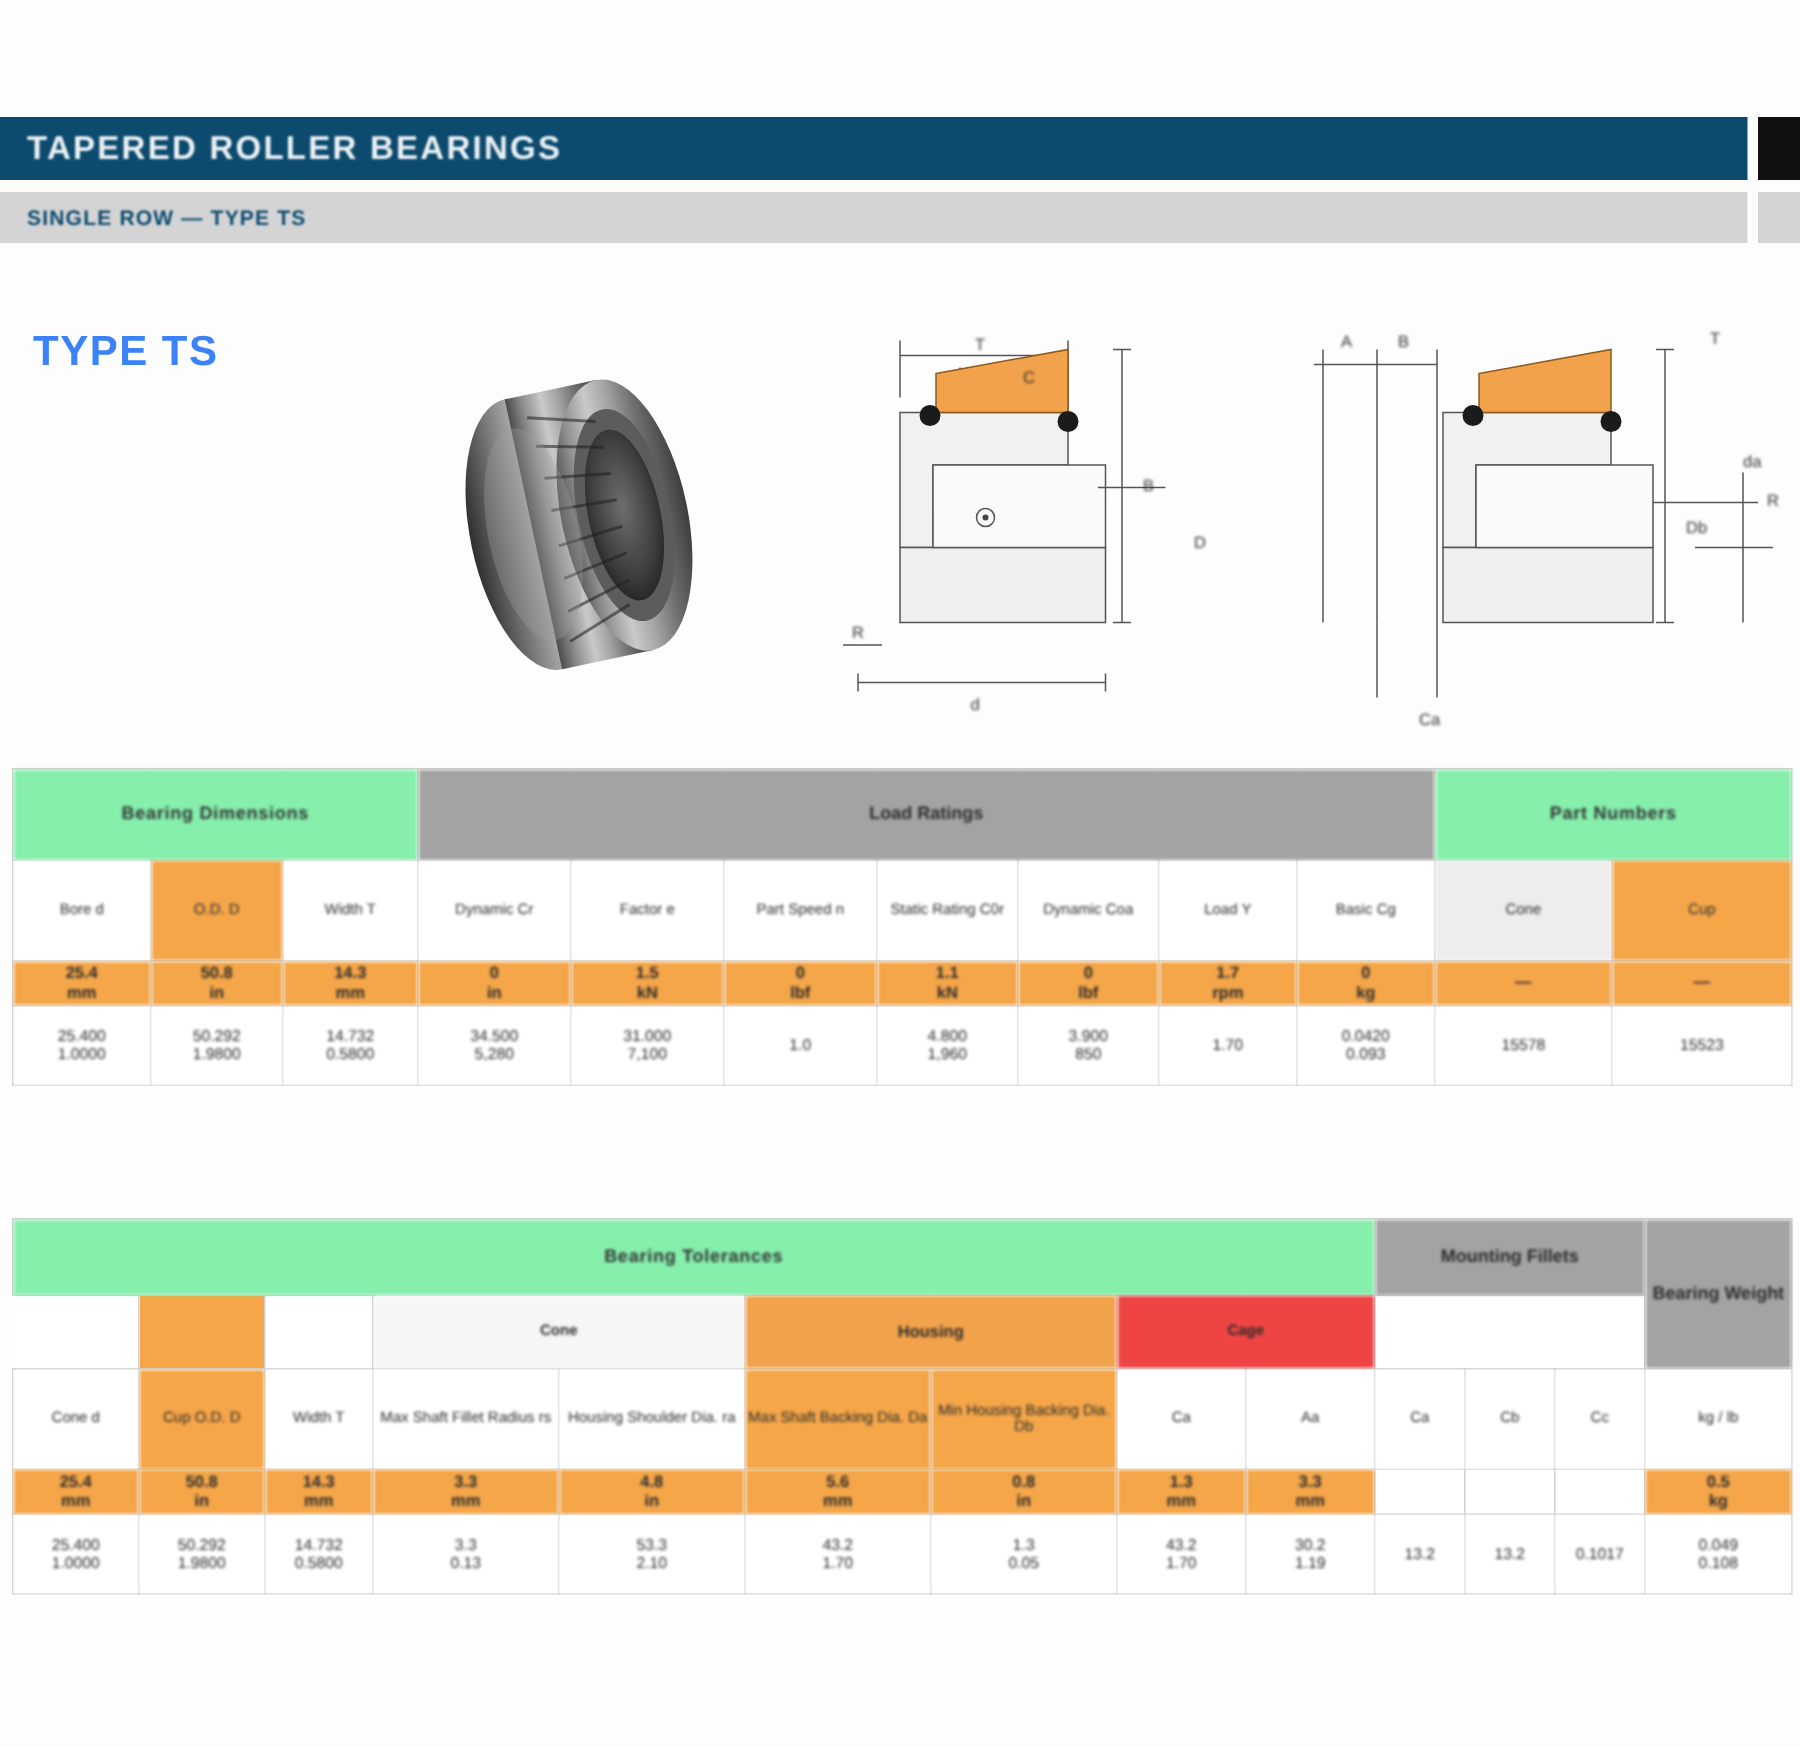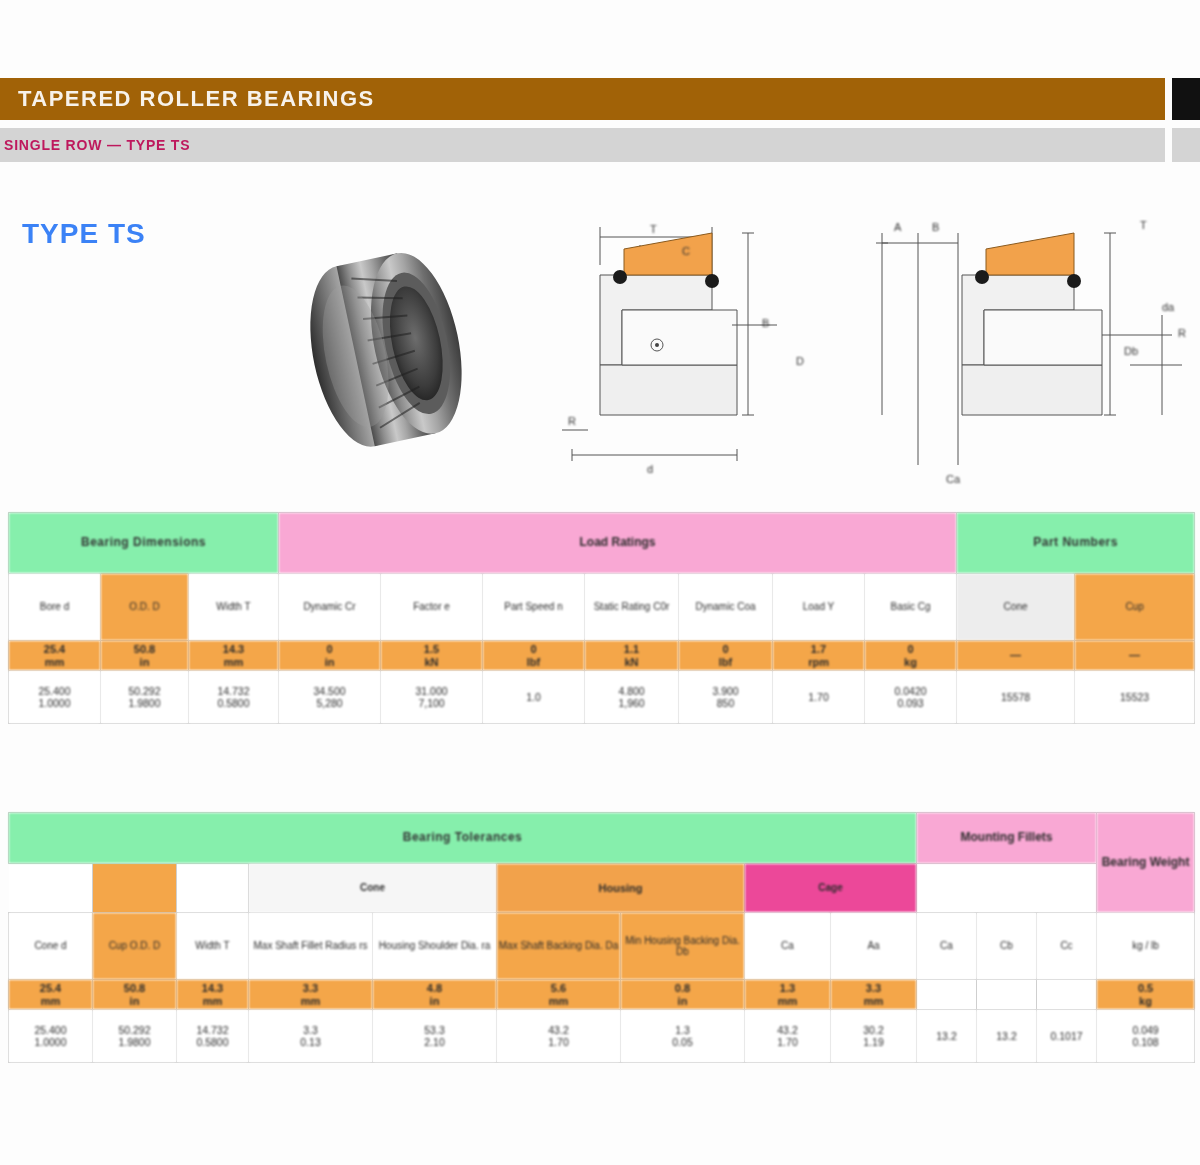--- a/index.html
+++ b/index.html
@@ -22,21 +22,21 @@
     height: 1165px;
     background: #fdfdfd;
   }
 
   
   .header-black {
     position: absolute;
     left: 0; top: 78px;
     width: 1165px;
     height: 42px;
-    background: #a16207;
+    background: #0c4a6e;
     display: flex;
     align-items: center;
   }
   .header-black .title {
     color: #ffffff;
     font-size: 22px;
     font-weight: bold;
     letter-spacing: 1.5px;
     margin-left: 18px;
     opacity: .92;
@@ -52,25 +52,25 @@
   .header-grey {
     position: absolute;
     left: 0; top: 128px;
     width: 1165px;
     height: 34px;
     background: #d4d4d4;
     display: flex;
     align-items: center;
   }
   .header-grey .subtitle {
-    color: #be185d;
+    color: #0c4a6e;
     font-size: 14px;
     font-weight: bold;
     letter-spacing: .8px;
-    margin-left: 4px;
+    margin-left: 18px;
     filter: blur(0.7px);
   }
   .header-grey-right {
     position: absolute;
     left: 1172px; top: 128px;
     width: 28px;
     height: 34px;
     background: #d4d4d4;
   }
 
@@ -119,21 +119,21 @@
     overflow: hidden;
   }
   .grey-head {
     background: #86efac;
     font-weight: bold;
     font-size: 12px;
     color: #333;
     letter-spacing: .5px;
   }
   .white-head {
-    background: #f9a8d4;
+    background: #a3a3a3;
     font-weight: bold;
     font-size: 12px;
   }
   .orange-head {
     background: #f2a24b;
     font-weight: bold;
     font-size: 11px;
   }
   .orange-row td {
     background: #f4a649;
@@ -479,21 +479,21 @@
       <td class="white-head blur" colspan="3">Mounting Fillets</td>
       <td class="white-head blur" rowspan="2">Bearing Weight</td>
     </tr>
 
     <tr>
       <td style="border:none;background:#fff"></td>
       <td class="col-orange" style="height:44px"></td>
       <td style="background:#fff"></td>
       <td class="blur" colspan="2" style="background:#f6f6f6;font-weight:bold">Cone</td>
       <td class="orange-head blur" colspan="2">Housing</td>
-      <td class="blur" colspan="2" style="background:#ec4899;font-weight:bold">Cage</td>
+      <td class="blur" colspan="2" style="background:#ef4444;font-weight:bold">Cage</td>
       <td colspan="3" style="background:#fff"></td>
     </tr>
 
     <tr class="sub-head">
       <td class="blur">
         <span>Cone</span>
         <span>d</span>
       </td>
       <td class="col-orange blur">
         <span>Cup O.D.</span>

